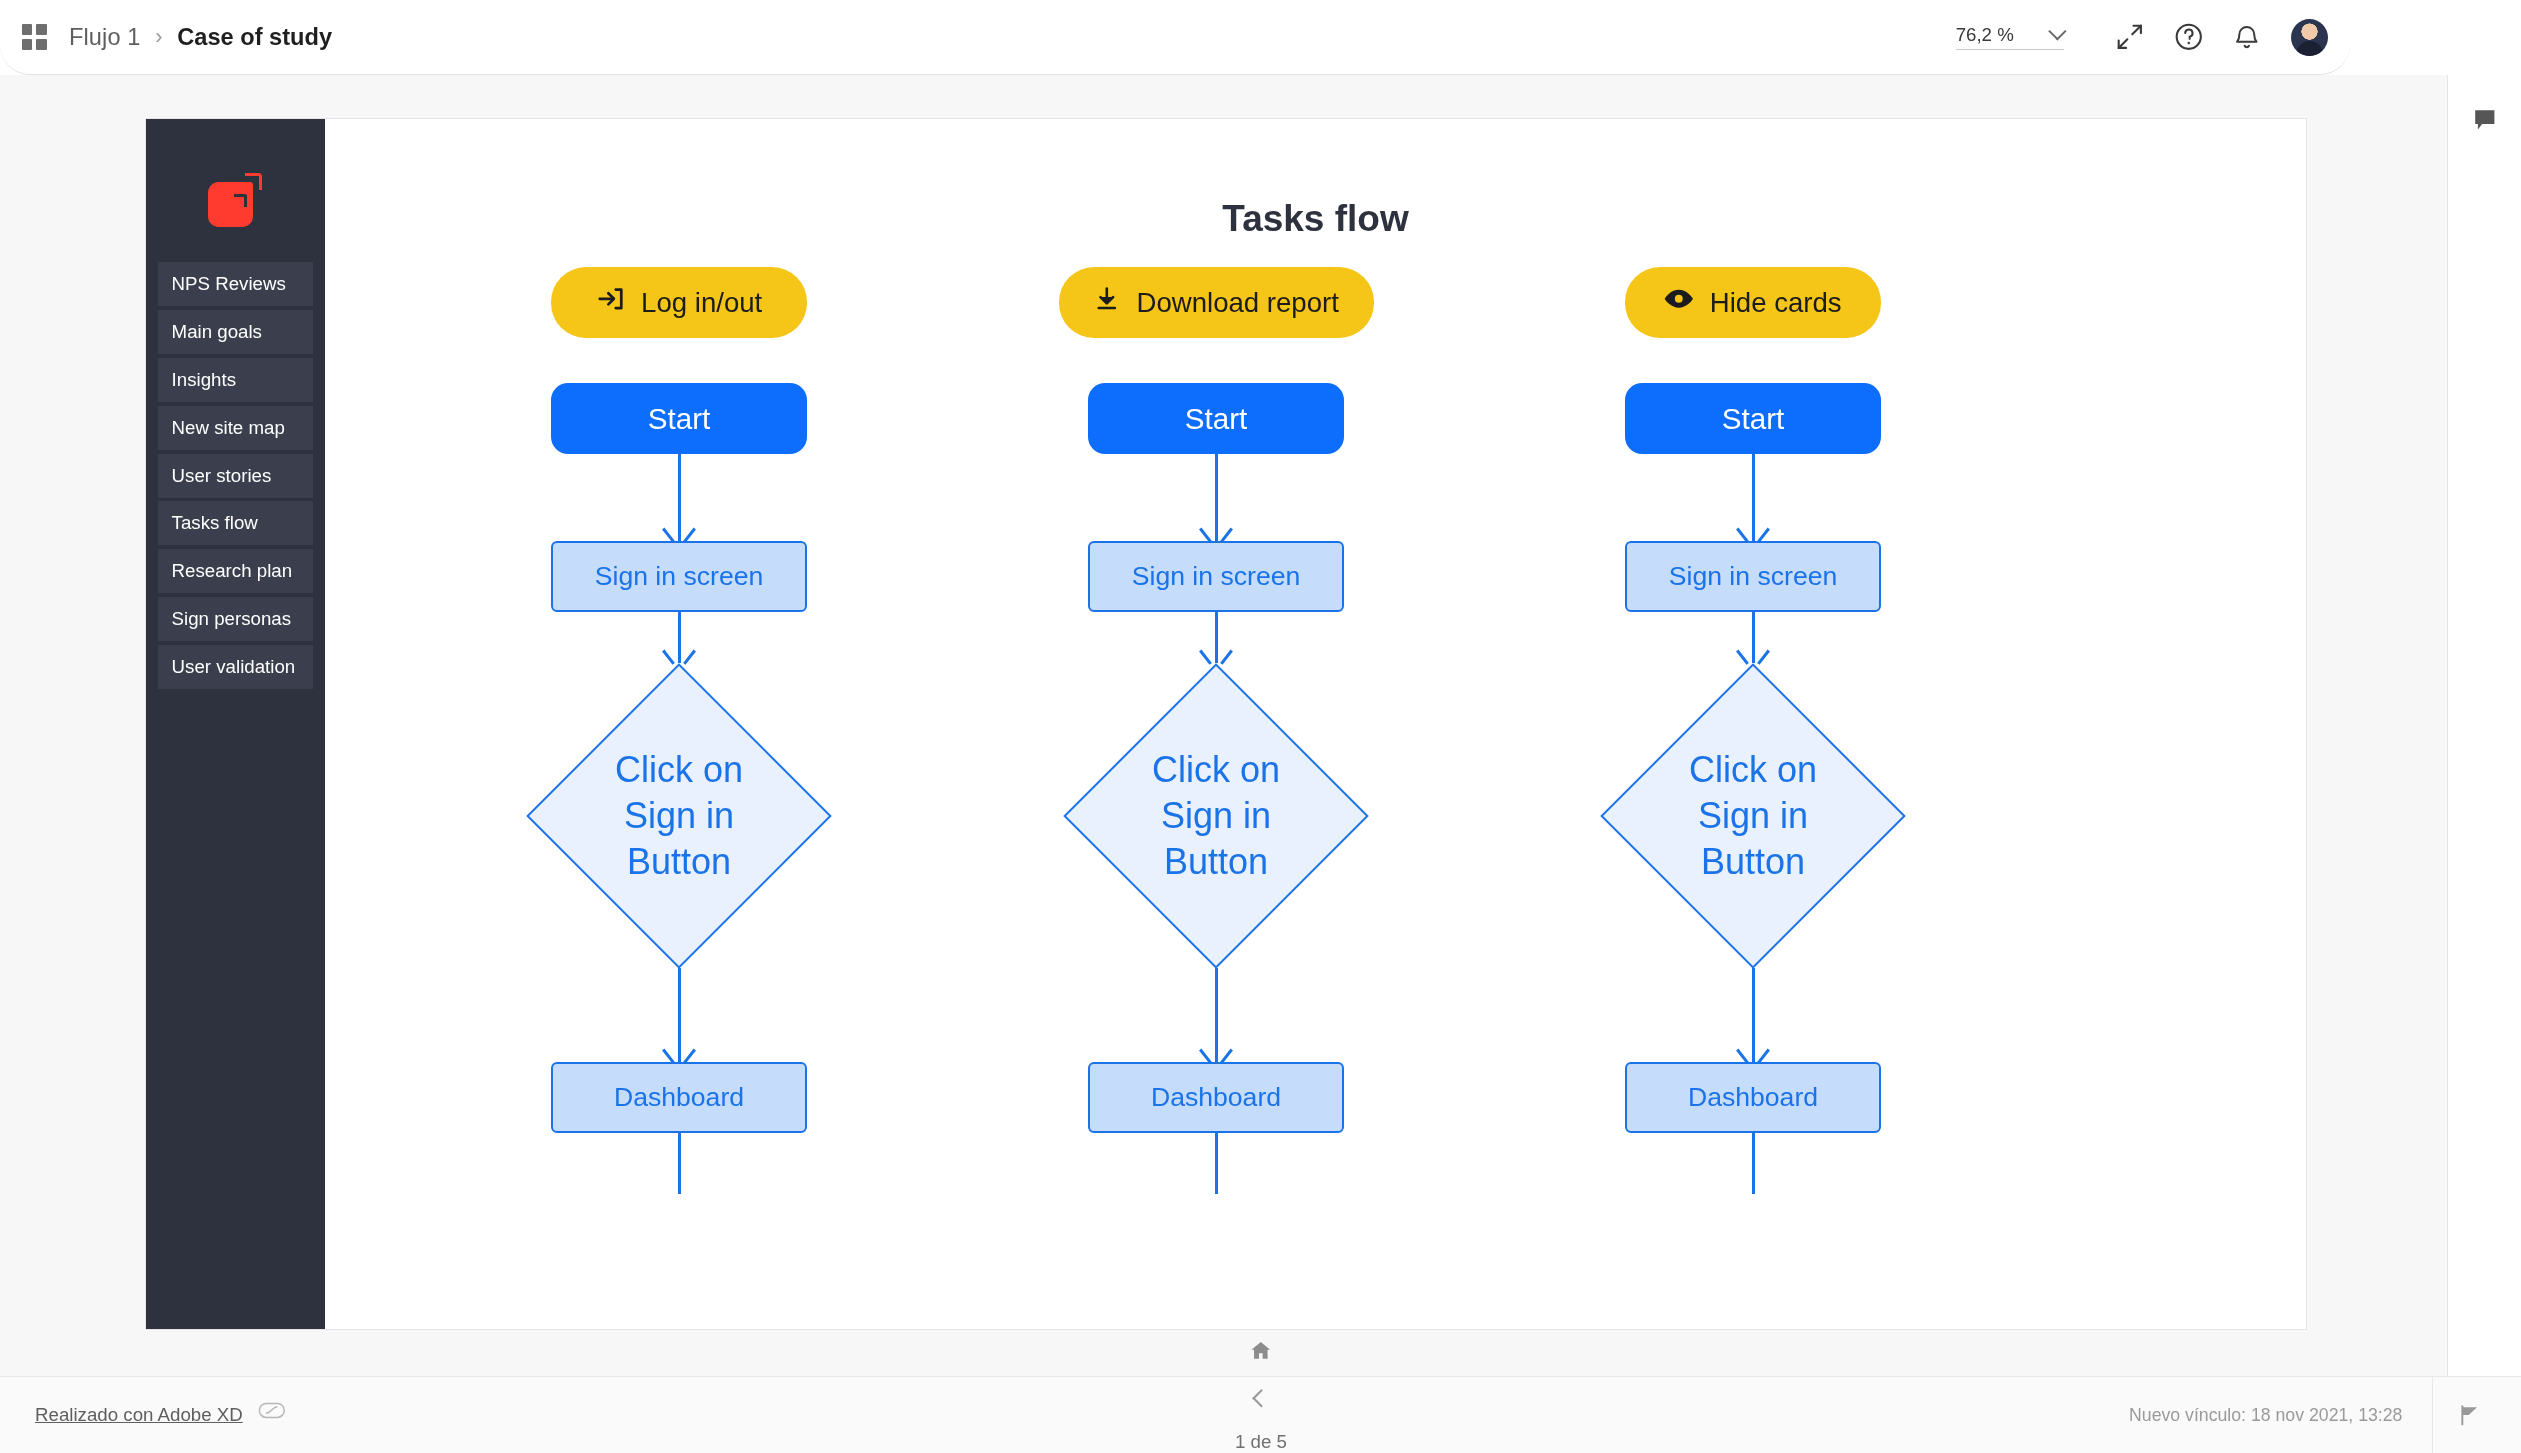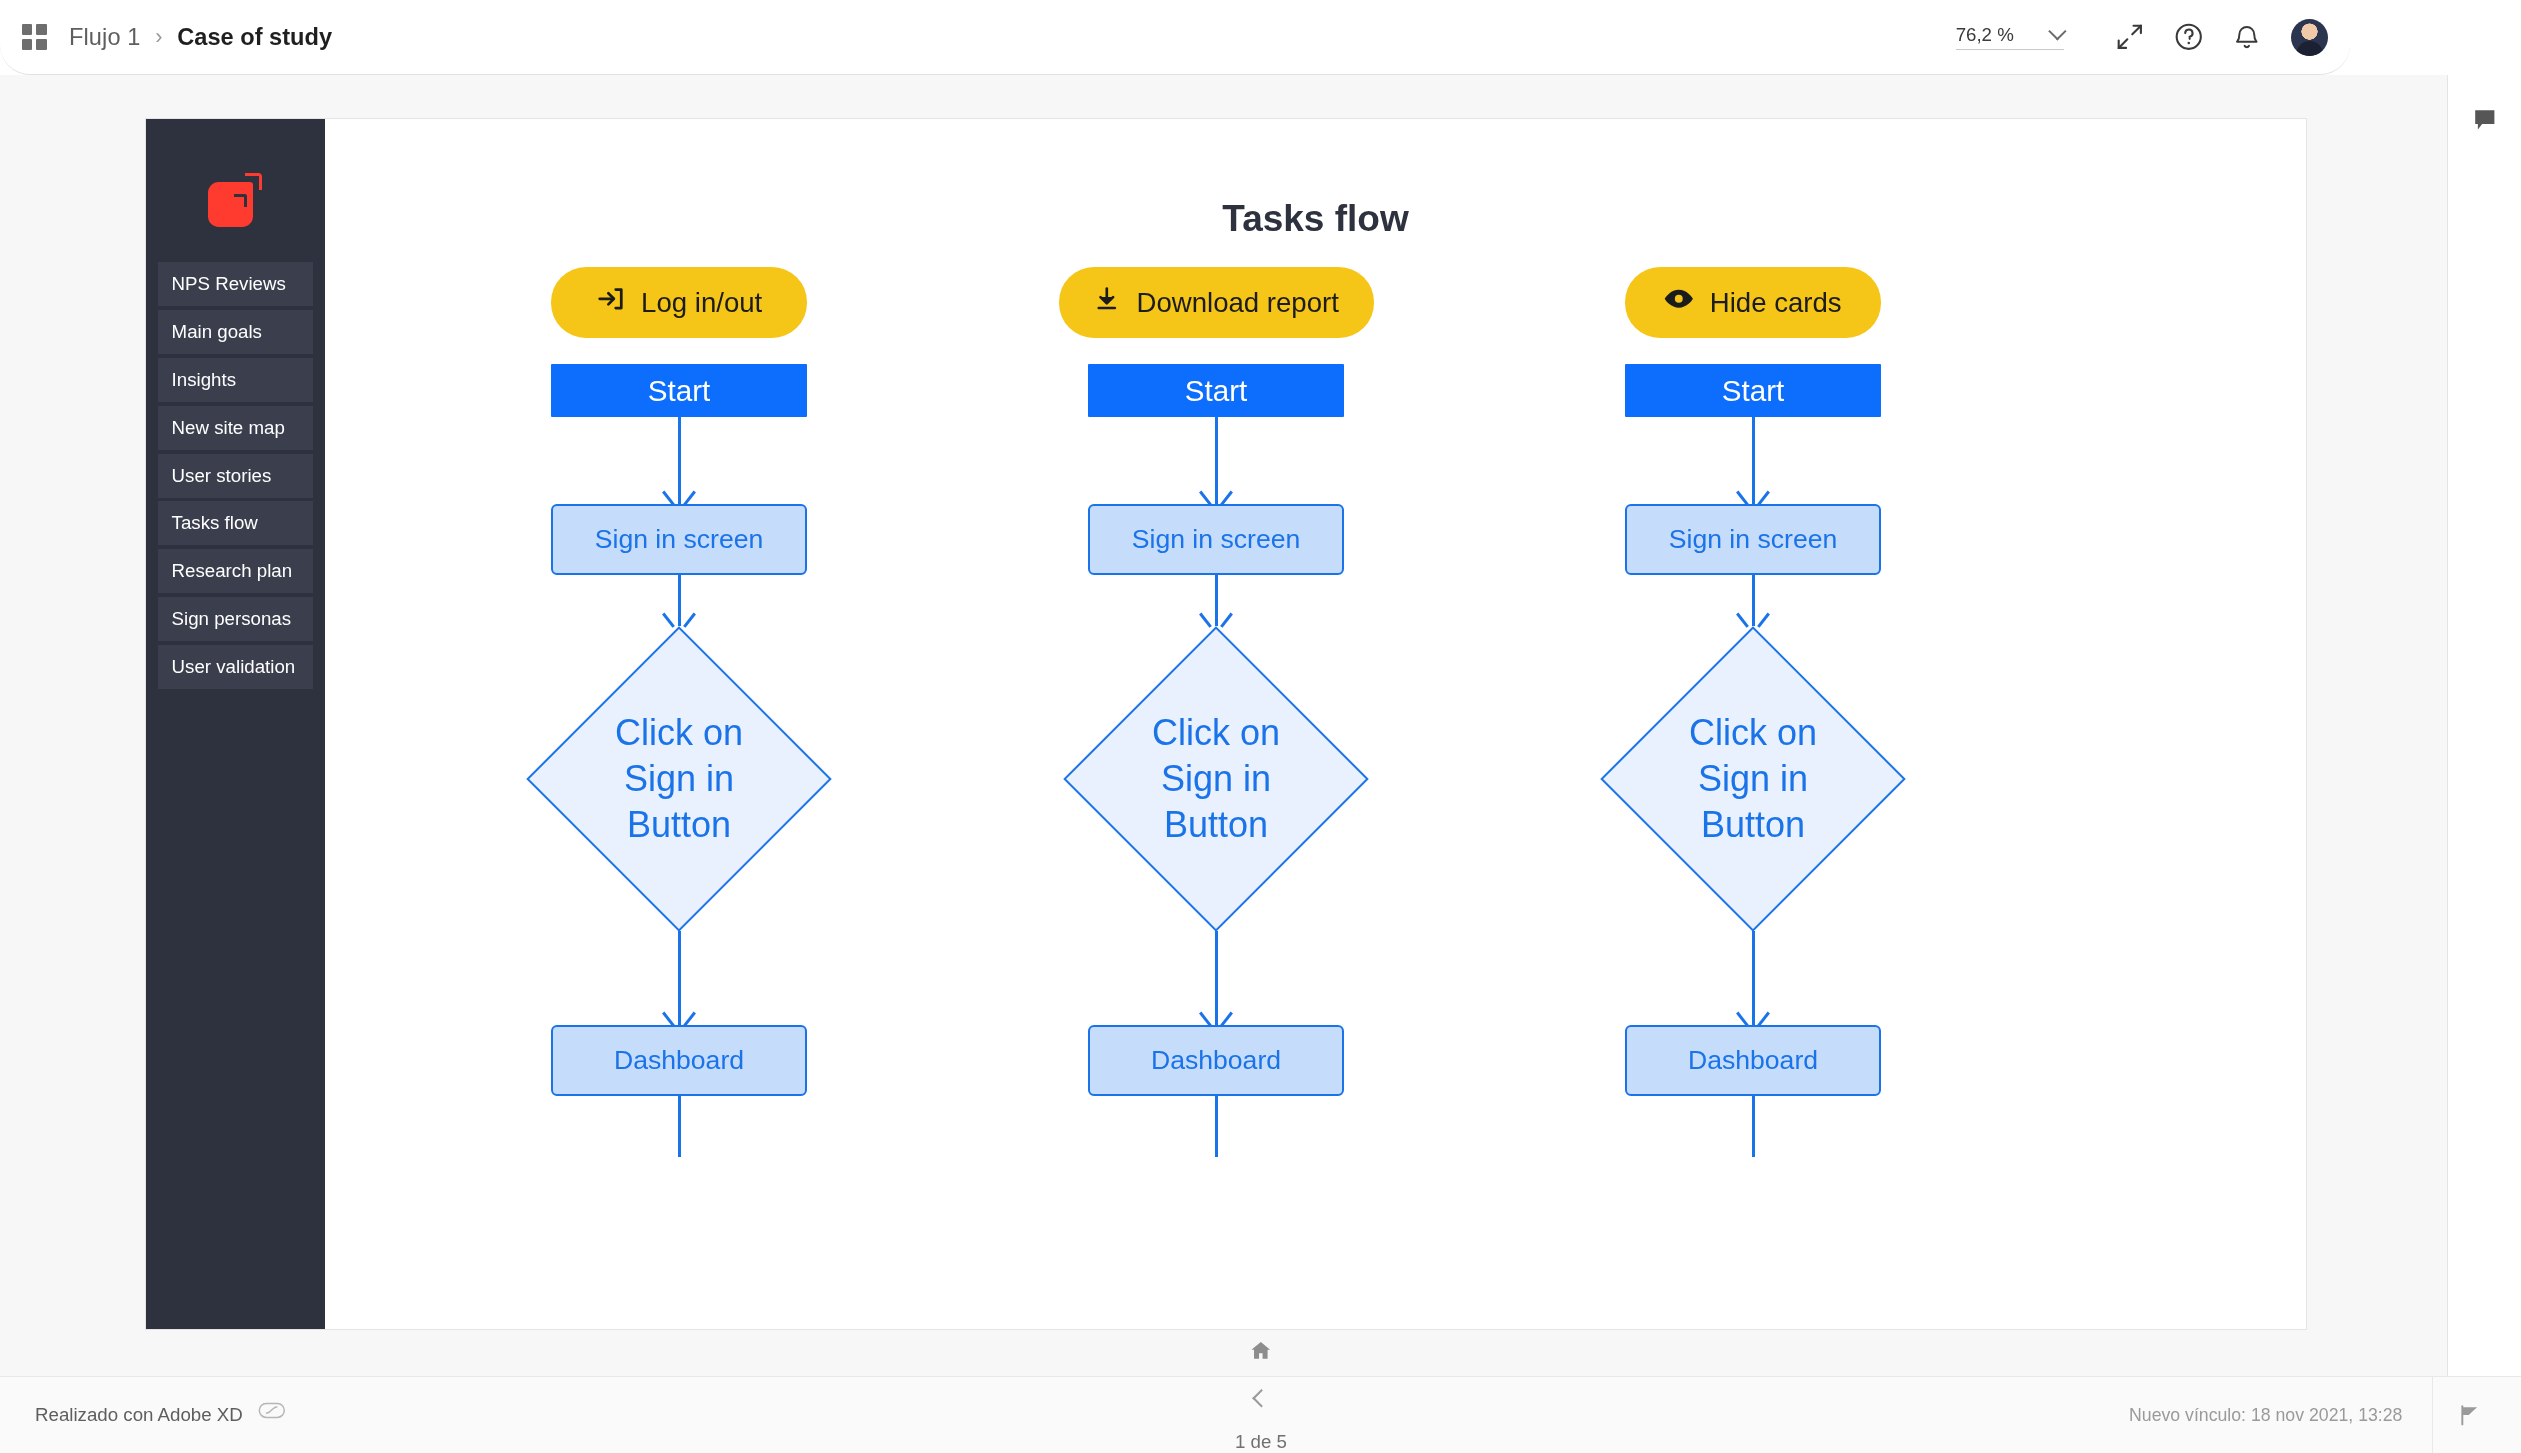--- a/index.html
+++ b/index.html
@@ -206,24 +206,24 @@
     display: flex;
     align-items: center;
     justify-content: center;
     gap: 15.8px;
     color: #1c1c1c;
     font-size: 27.6px;
   }
   .pill.wide { width: 315px; }
 
   .node-start {
-    width: 256px; height: 53px;
-    margin: 26px auto 0 auto;
+    width: 256px; height: 71px;
+    margin: 45px auto 0 auto;
     background: #0d6efd;
-    border-radius: 1px;
+    border-radius: 17px;
     display: flex; align-items: center; justify-content: center;
     color: #ffffff;
     font-size: 29.6px;
   }
 
   .node-box {
     width: 256px; height: 71px;
     margin: 0 auto;
     background: #c5dcfb;
     border: 2px solid #1a73e8;
@@ -315,20 +315,21 @@
     border-top: 1px solid #e8e8e8;
     display: flex;
     align-items: center;
   }
   #made-with {
     display: flex; align-items: center; gap: 13.8px;
     margin-left: 35px;
     font-size: 18.7px;
     color: #5e5e5e;
     white-space: nowrap;
+    text-decoration: underline;
   }
   #pager {
     position: absolute;
     left: 50%;
     transform: translateX(-50%);
     display: flex;
     align-items: center;
     gap: 25.6px;
     flex-direction: column;
   }

